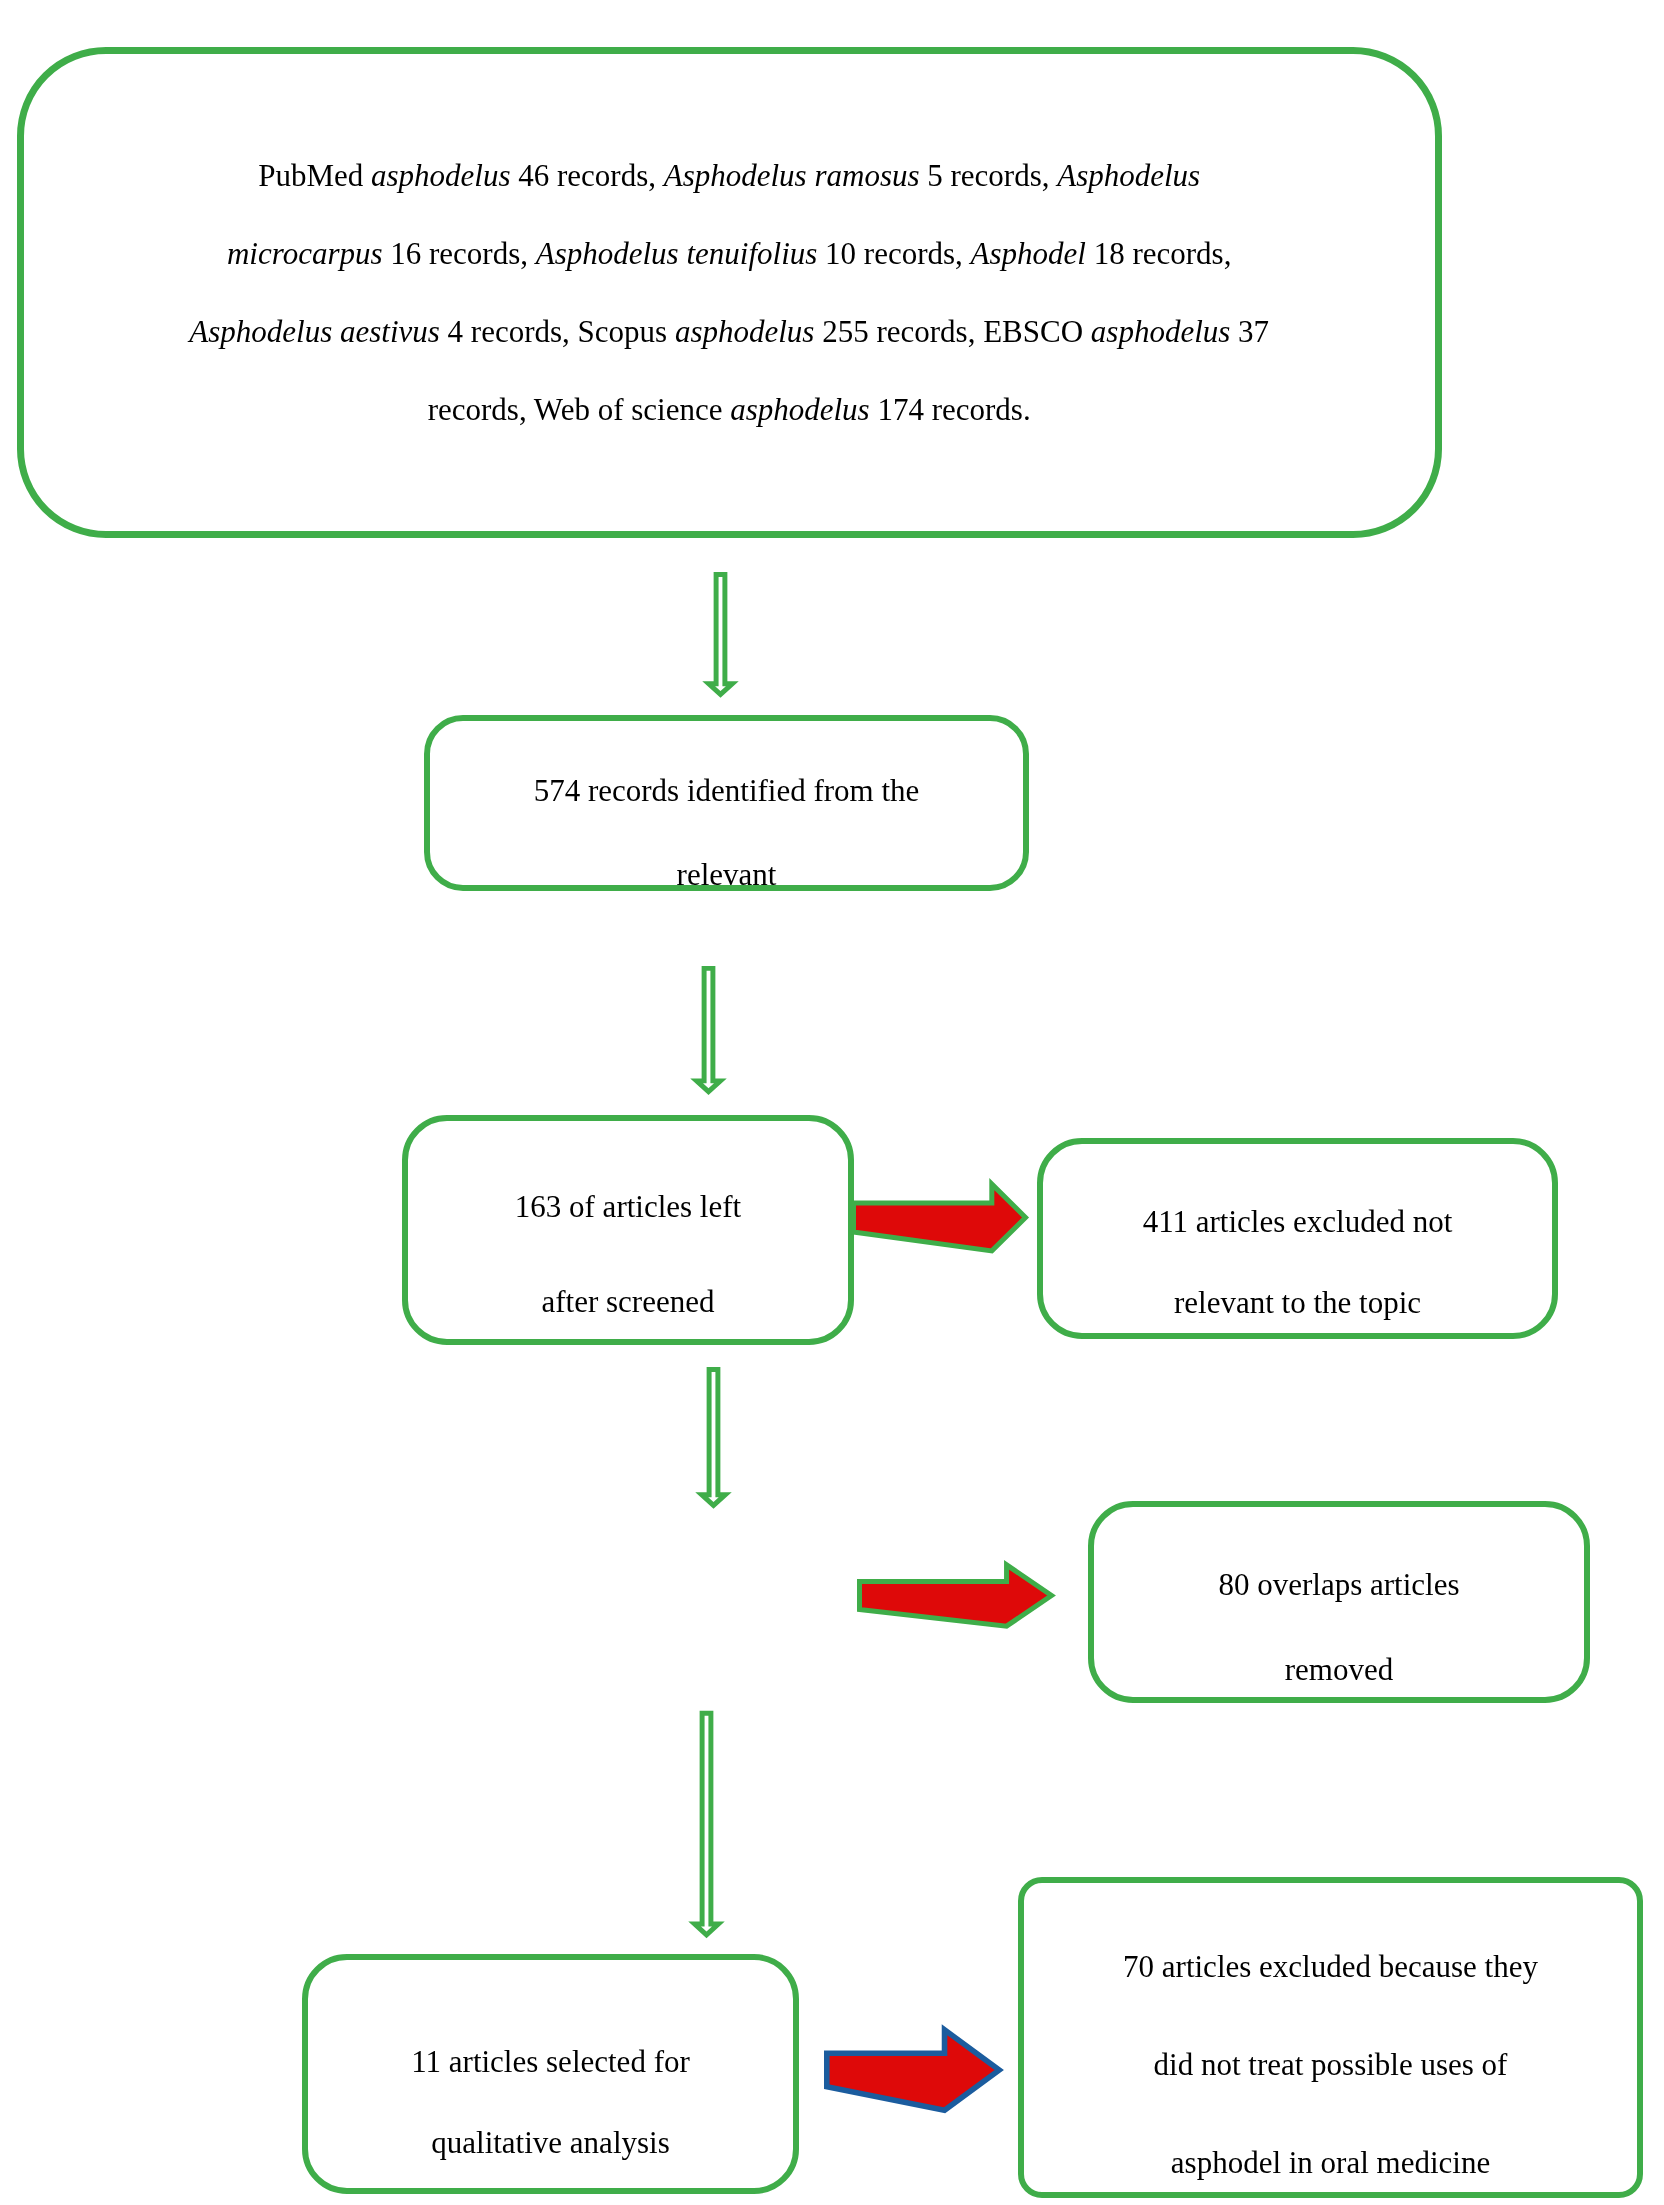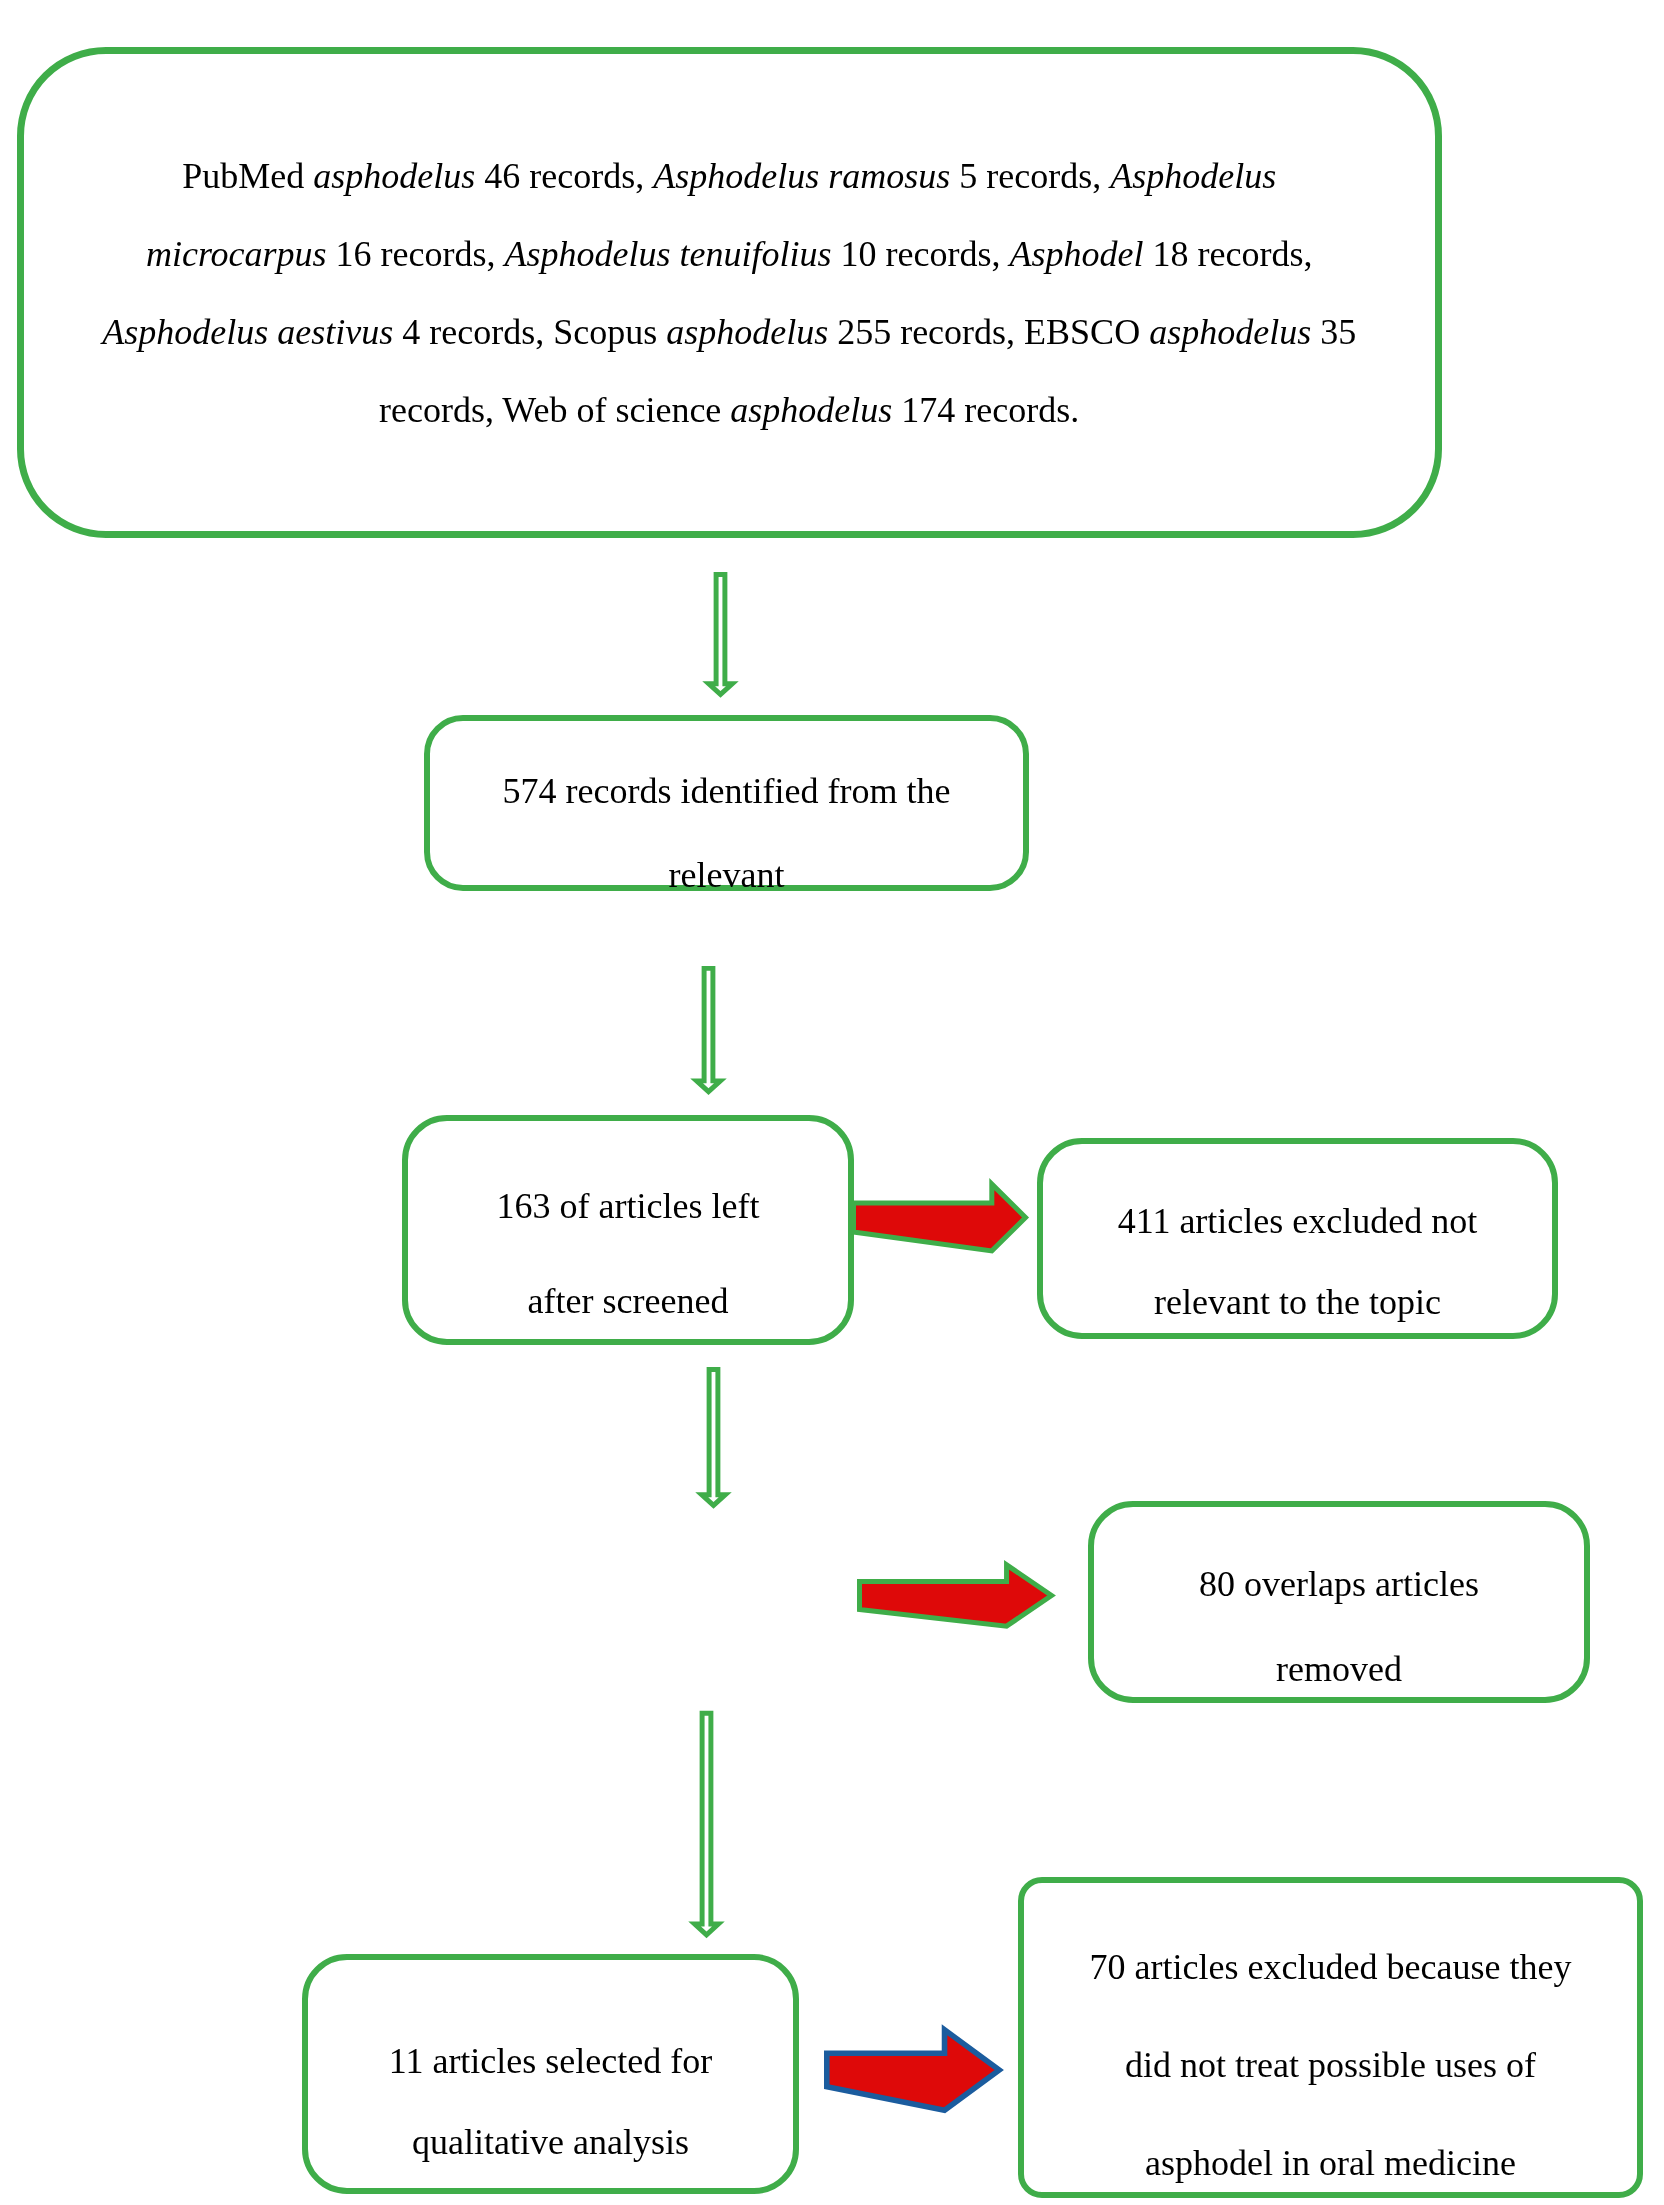--- a/index.html
+++ b/index.html
@@ -8,35 +8,35 @@
     --blue:#1B5C9E;
     --ink:#000000;
   }
   html,body{margin:0;padding:0;background:#ffffff;}
   body{width:1665px;height:2205px;position:relative;
        font-family:"Liberation Serif", serif;color:var(--ink);}
   .canvas{position:absolute;inset:0;background:#ffffff;}
   .box{position:absolute;box-sizing:border-box;background:#ffffff;
        border:6.7px solid var(--green);}
   .txt{position:absolute;left:0;right:0;text-align:center;}
-  .line{font-size:36px;white-space:nowrap;}
+  .line{font-size:31px;white-space:nowrap;}
   .it{font-style:italic;}
   .arrow{position:absolute;display:block;}
   svg{display:block;overflow:visible;}
 </style>
 </head>
 <body>
 
 <div class="canvas">
 
   <div class="box" style="left:16.7px;top:47px;width:1425px;height:491px;border-radius:89px;border-width:7.3px;">
     <div class="txt" style="top:83px;">
       <div class="line" style="line-height:78px;"><span>PubMed </span><span class="it">asphodelus</span><span> 46 records, </span><span class="it">Asphodelus ramosus</span><span> 5 records, </span><span class="it">Asphodelus</span></div>
       <div class="line" style="line-height:78px;"><span class="it">microcarpus</span><span> 16 records, </span><span class="it">Asphodelus tenuifolius</span><span> 10 records, </span><span class="it">Asphodel</span><span> 18 records,</span></div>
-      <div class="line" style="line-height:78px;"><span class="it">Asphodelus aestivus</span><span> 4 records, Scopus </span><span class="it">asphodelus</span><span> 255 records, EBSCO </span><span class="it">asphodelus</span><span> 35</span></div>
+      <div class="line" style="line-height:78px;"><span class="it">Asphodelus aestivus</span><span> 4 records, Scopus </span><span class="it">asphodelus</span><span> 255 records, EBSCO </span><span class="it">asphodelus</span><span> 37</span></div>
       <div class="line" style="line-height:78px;"><span>records, Web of science </span><span class="it">asphodelus</span><span> 174 records.</span></div>
     </div>
   </div>
 
   <span class="arrow" style="left:704px;top:571px;">
     <svg width="33" height="127" viewBox="0 0 60 227">
       <polygon points="22,4.5 38,4.5 38,203 51.5,203 30,222.5 8.5,203 22,203" style="fill:#ffffff;stroke:var(--green);stroke-width:9;stroke-linejoin:miter;"></polygon>
     </svg>
   </span>
 

